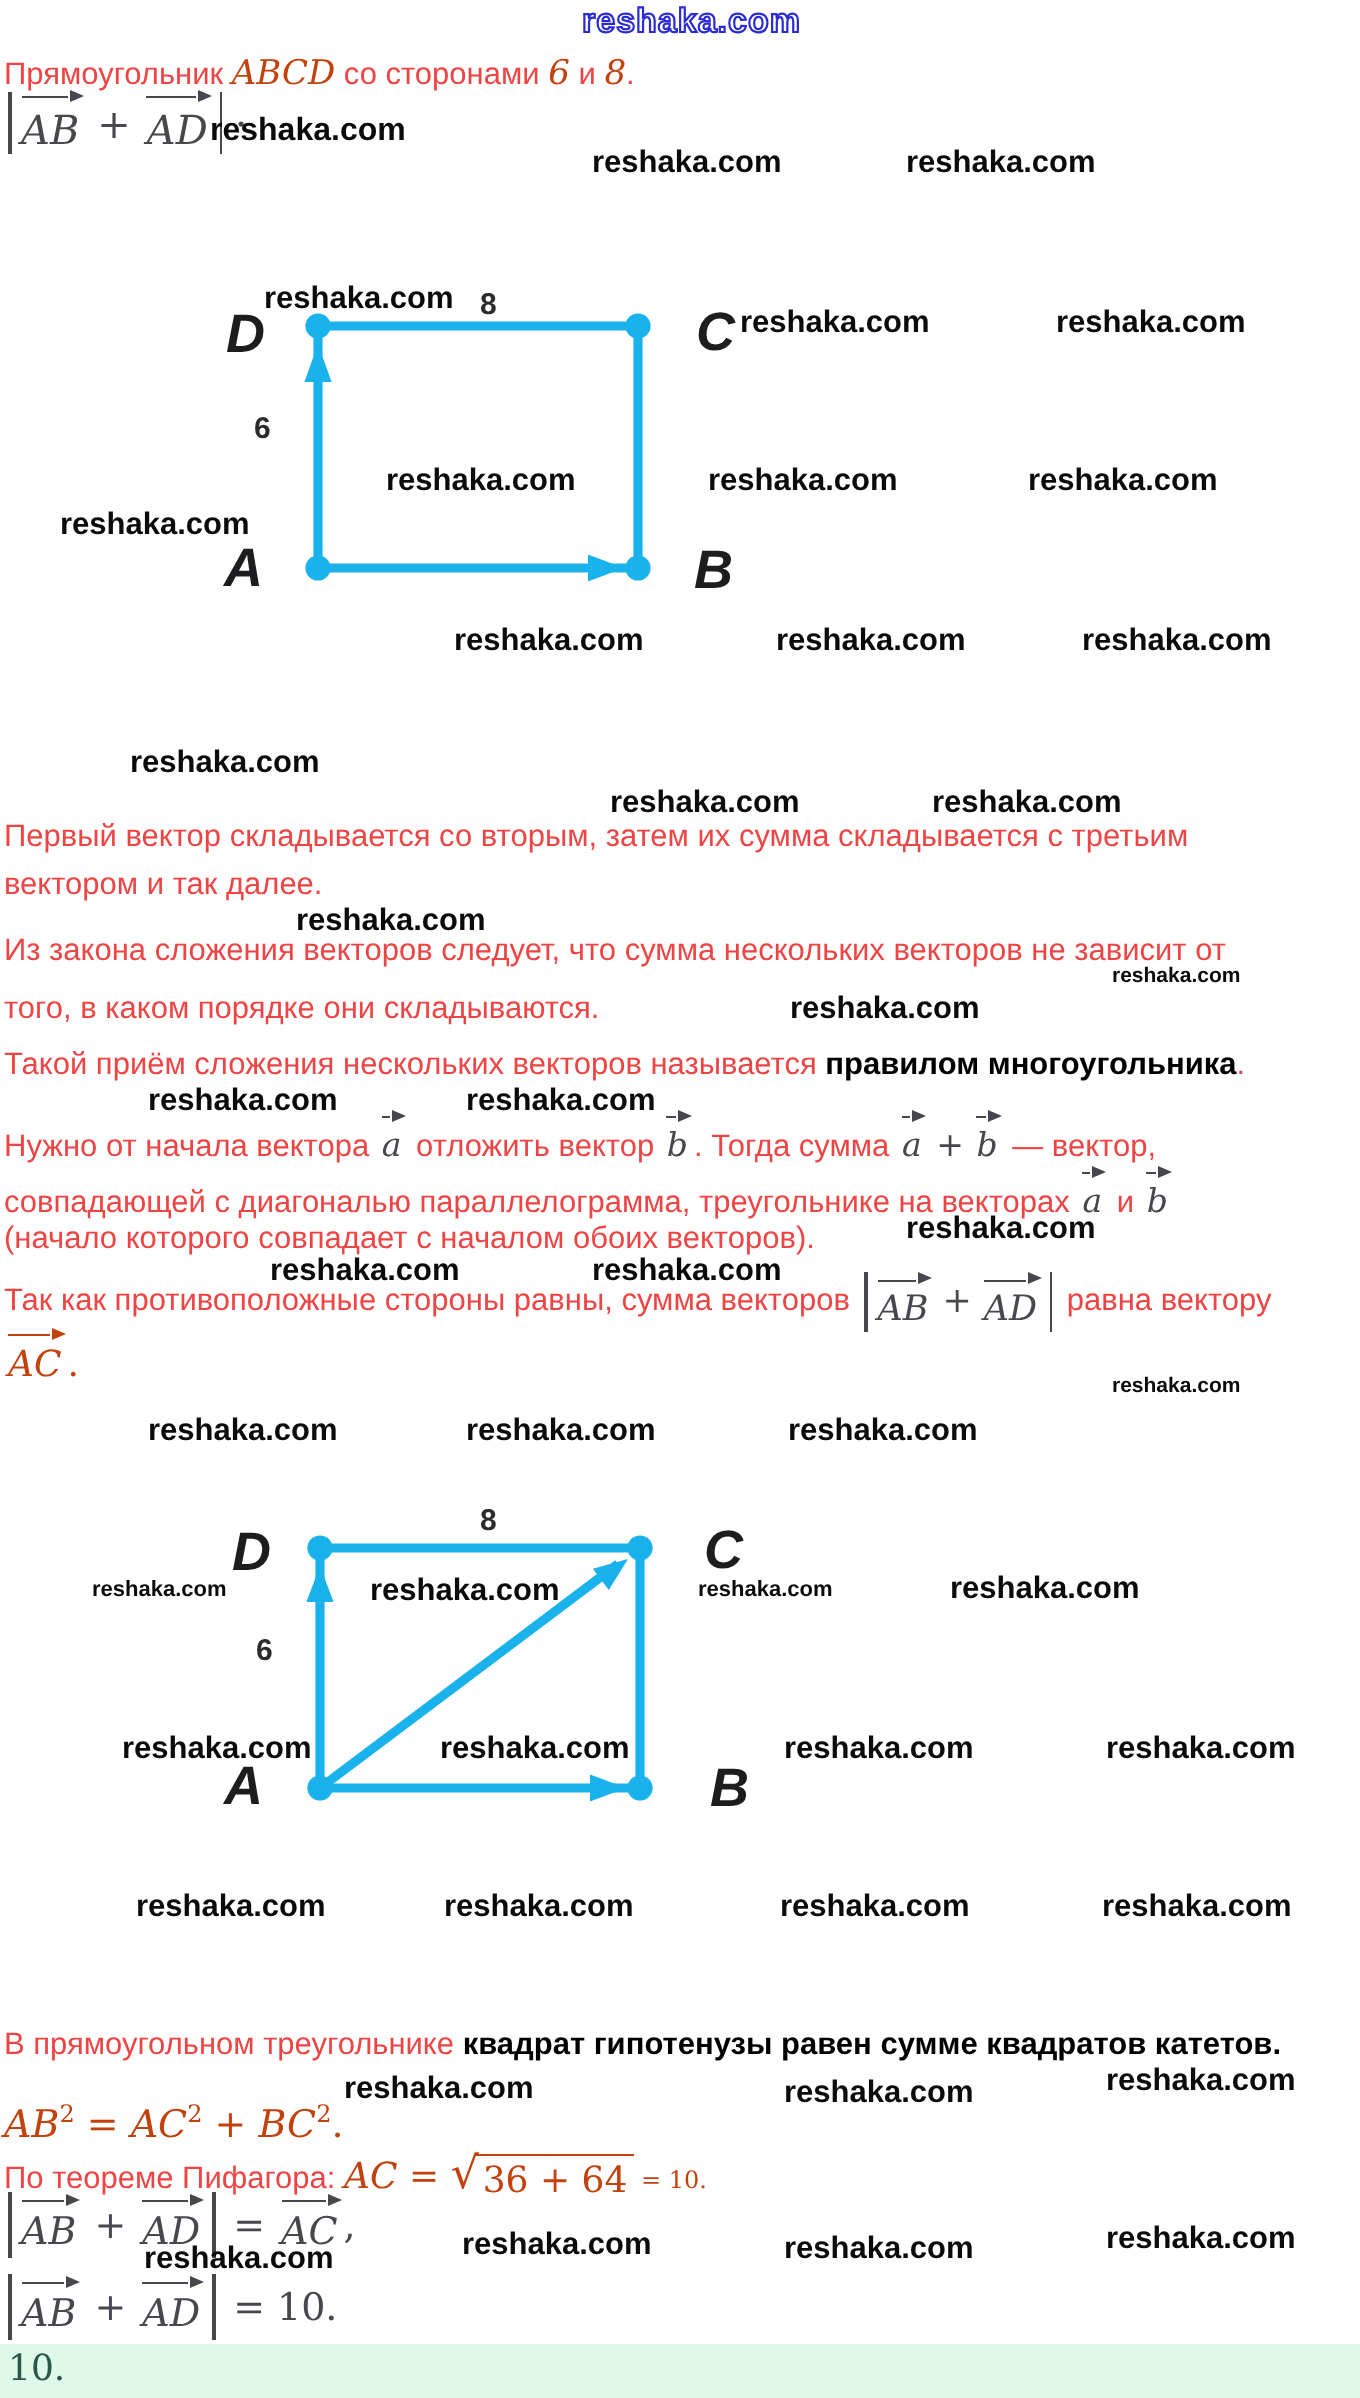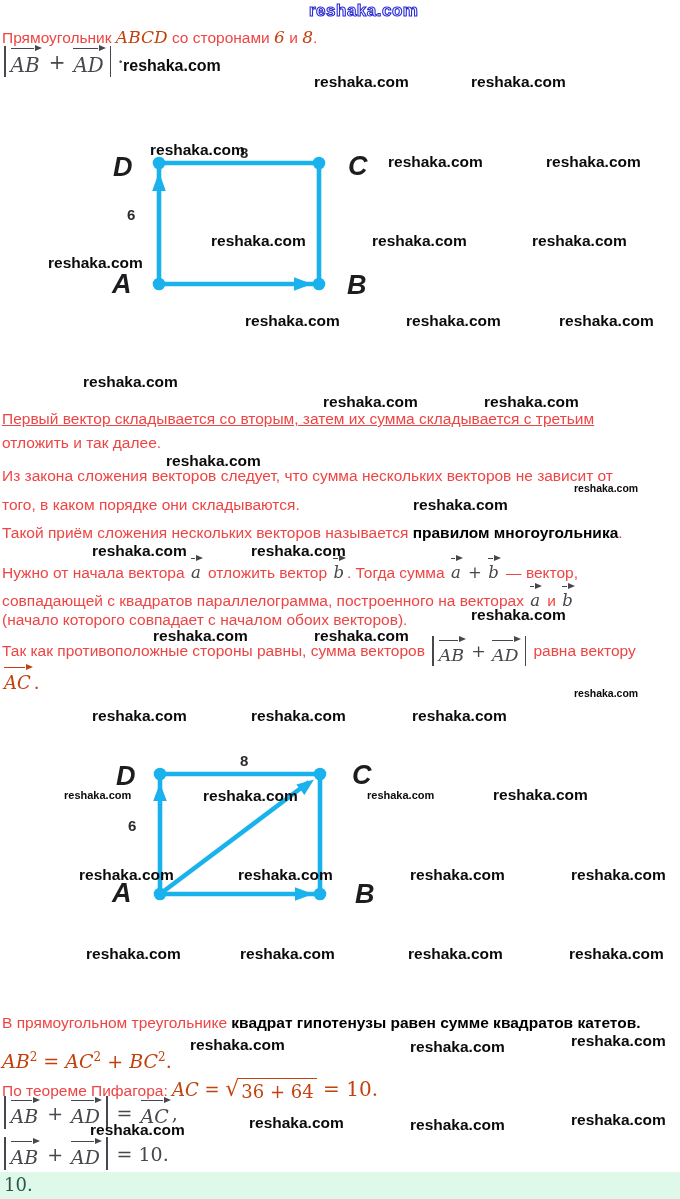--- a/index.html
+++ b/index.html
@@ -3,21 +3,21 @@
 <meta charset="utf-8">
 <style>
   html,body { margin:0; padding:0; }
   body {
     width:680px; height:1199px; position:relative; background:#ffffff;
     font-family:"Liberation Sans", sans-serif; overflow:hidden;
   }
   .line { position:absolute; white-space:pre; }
   .ru { font-size:15.5px; color:#ef4444; }
   .rub { font-weight:bold; color:#000000; }
-  .wm { position:absolute; font-weight:bold; font-size:15.5px; color:#0b0b0b; white-space:nowrap;margin-left:18px; }
+  .wm { position:absolute; font-weight:bold; font-size:15.5px; color:#0b0b0b; white-space:nowrap; }
   .wm-sm { font-size:10.5px; }
   .wm-blue {
     font-size:17px; font-weight:bold; color:#ffffff;
     -webkit-text-stroke:1.1px #2b2bd6; letter-spacing:0.5px;
   }
   .math { font-family:"DejaVu Serif", serif; font-style:italic; color:#c2410c; }
   .m17 { font-size:17px; }
   .up { font-style:normal; }
   .math sup, .formula sup { font-size:12px; font-style:normal; }
   .formula {
@@ -102,37 +102,37 @@
 <span class="wm" style="left:514px; top:232px;">reshaka.com</span>
 <span class="wm" style="left:30px; top:254px;">reshaka.com</span>
 <span class="wm" style="left:227px; top:312px;">reshaka.com</span>
 <span class="wm" style="left:388px; top:312px;">reshaka.com</span>
 <span class="wm" style="left:541px; top:312px;">reshaka.com</span>
 
 <span class="wm" style="left:65px; top:373px;">reshaka.com</span>
 <span class="wm" style="left:305px; top:393px;">reshaka.com</span>
 <span class="wm" style="left:466px; top:393px;">reshaka.com</span>
 
-<div class="line ru" style="left:2px; top:410px;text-decoration:underline;">Первый вектор складывается со вторым, затем их сумма складывается с третьим</div>
-<div class="line ru" style="left:2px; top:434px;">отложить и так далее.</div>
+<div class="line ru" style="left:2px; top:410px;">Первый вектор складывается со вторым, затем их сумма складывается с третьим</div>
+<div class="line ru" style="left:2px; top:434px;">вектором и так далее.</div>
 
 <span class="wm" style="left:148px; top:452px;">reshaka.com</span>
 <div class="line ru" style="left:2px; top:467px;">Из закона сложения векторов следует, что сумма нескольких векторов не зависит от</div>
 <span class="wm wm-sm" style="left:556px; top:482px;">reshaka.com</span>
 <div class="line ru" style="left:2px; top:496px;">того, в каком порядке они складываются.</div>
 <span class="wm" style="left:395px; top:496px;">reshaka.com</span>
 
 <div class="line" style="left:2px; top:524px;"><span class="ru">Такой приём сложения нескольких векторов называется </span><span class="ru rub">правилом многоугольника</span><span class="ru">.</span></div>
 
 <span class="wm" style="left:74px; top:542px;">reshaka.com</span>
 <span class="wm" style="left:233px; top:542px;">reshaka.com</span>
 
 <div class="line" style="left:2px; top:556px;"><span class="ru">Нужно от начала вектора </span><span class="vec ivec"><span>a</span></span><span class="ru"> отложить вектор </span><span class="vec ivec"><span>b</span></span><span class="ru">. Тогда сумма </span><span class="vec ivec"><span>a</span></span><span class="ru"> </span><span class="ivec up">+</span><span class="ru"> </span><span class="vec ivec"><span>b</span></span><span class="ru"> — вектор,</span></div>
 
-<div class="line" style="left:2px; top:584px;"><span class="ru">совпадающей с квадратов параллелограмма, построенного на векторах </span><span class="vec ivec"><span>a</span></span><span class="ru"> и </span><span class="vec ivec"><span>b</span></span></div>
+<div class="line" style="left:2px; top:584px;"><span class="ru">совпадающей с диагональю параллелограмма, треугольнике на векторах </span><span class="vec ivec"><span>a</span></span><span class="ru"> и </span><span class="vec ivec"><span>b</span></span></div>
 
 <div class="line ru" style="left:2px; top:611px;">(начало которого совпадает с началом обоих векторов).</div>
 <span class="wm" style="left:453px; top:606px;">reshaka.com</span>
 <span class="wm" style="left:135px; top:627px;">reshaka.com</span>
 <span class="wm" style="left:296px; top:627px;">reshaka.com</span>
 
 <div class="line flexline" style="left:2px; top:635px; height:32px;"><span class="ru">Так как противоположные стороны равны, сумма векторов </span><span class="formula-inline" style="font-size:17.5px;"><span class="abar" style="height:30px;"></span><span class="vec"><span>AB</span></span><span class="op" style="margin:0 4px;">+</span><span class="vec"><span>AD</span></span><span class="abar" style="height:30px;"></span></span><span class="ru"> равна вектору</span></div>
 
 <div class="line" style="left:2px; top:665px;"><span class="vec math" style="font-size:18px;"><span>AC</span></span><span class="math up" style="font-size:18px;">.</span></div>
 <span class="wm wm-sm" style="left:556px; top:687px;">reshaka.com</span>
@@ -178,21 +178,21 @@
 <span class="wm" style="left:390px; top:945px;">reshaka.com</span>
 <span class="wm" style="left:551px; top:945px;">reshaka.com</span>
 
 <div class="line" style="left:2px; top:1014px;"><span class="ru">В прямоугольном треугольнике </span><span class="ru rub">квадрат гипотенузы равен сумме квадратов катетов</span><span class="ru rub">.</span></div>
 <span class="wm" style="left:172px; top:1036px;">reshaka.com</span>
 <span class="wm" style="left:392px; top:1038px;">reshaka.com</span>
 <span class="wm" style="left:553px; top:1032px;">reshaka.com</span>
 
 <div class="line math" style="left:2px; top:1050px; font-size:19px;"><span>AB</span><sup>2</sup><span class="up"> = </span><span>AC</span><sup>2</sup><span class="up"> + </span><span>BC</span><sup>2</sup><span class="up">.</span></div>
 
-<div class="line" style="left:2px; top:1077px;"><span class="ru">По теореме Пифагора: </span><span class="math" style="font-size:18px;">AC</span><span class="math up" style="font-size:18px;"> = </span><span class="math sqrt" style="font-size:18px;"><span class="rsign">√</span><span class="radicand">36 + 64</span></span><span class="math up" style="font-size:20px;"> = 10.</span></div>
+<div class="line" style="left:2px; top:1077px;"><span class="ru">По теореме Пифагора: </span><span class="math" style="font-size:18px;">AC</span><span class="math up" style="font-size:18px;"> = </span><span class="math sqrt" style="font-size:18px;"><span class="rsign">√</span><span class="radicand">36 + 64</span></span><span class="math up" style="font-size:12px;"> = 10.</span></div>
 
 <div class="formula" style="left:1px; top:1096px; font-size:19px;">
     <span class="abar" style="height:33px;"></span>
     <span class="vec"><span>AB</span></span>
     <span class="op">+</span>
     <span class="vec"><span>AD</span></span>
     <span class="abar" style="height:33px;"></span>
     <span class="op">=</span>
     <span class="vec"><span>AC</span></span>
     <span class="up">,</span>

